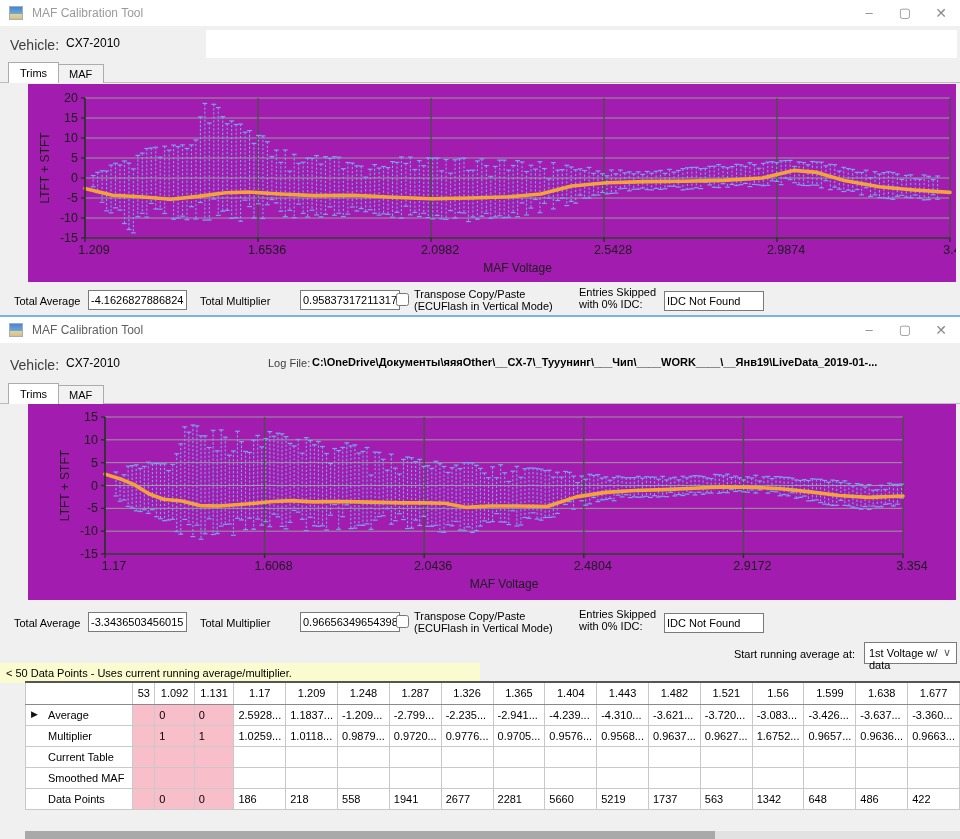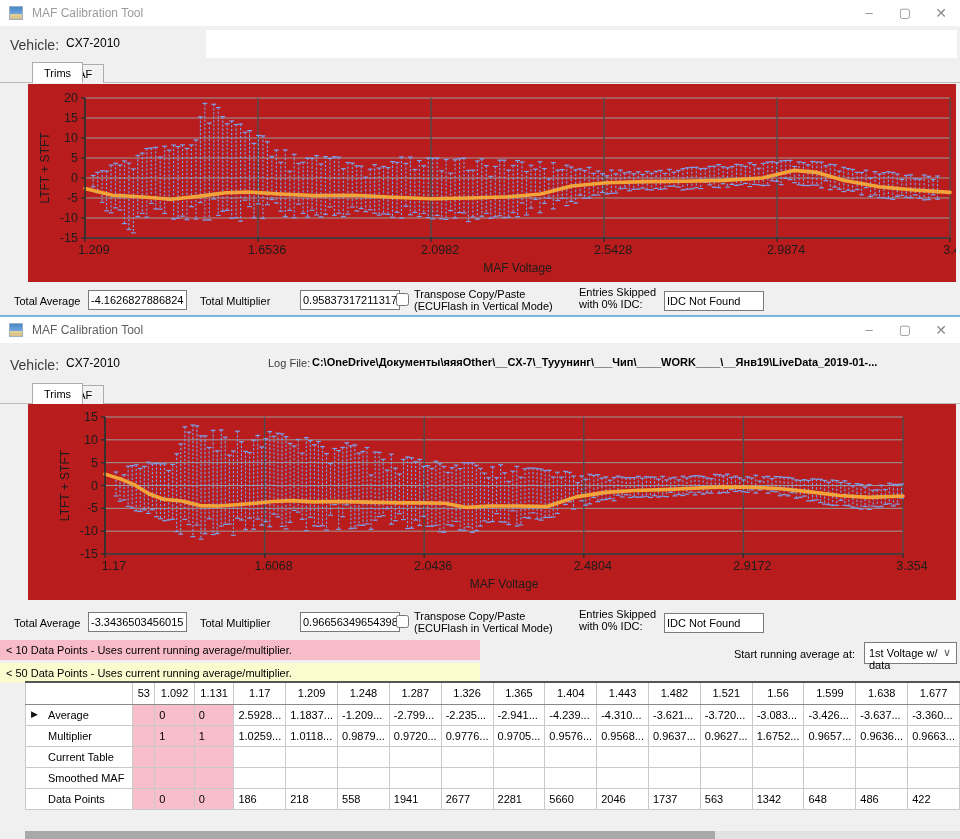--- a/index.html
+++ b/index.html
@@ -22,23 +22,23 @@
   .vehicle-label { position:absolute; left:10px; font-size:14px; color:#3c3c3c; }
   .vehicle-value { position:absolute; left:66px; font-size:12px; font-weight:normal; color:#000; }
   .logfile-label { position:absolute; left:268px; font-size:11px; color:#3c3c3c; }
   .logfile-value { position:absolute; left:312px; font-size:11px; font-weight:bold; color:#000; width:646px; white-space:nowrap; overflow:hidden; }
   .logfile-box { position:absolute; left:206px; top:30px; width:751px; height:28px; background:#ffffff; }
 
   .tabstrip { position:absolute; left:0; width:960px; height:21px; border-bottom:1px solid #bcbcbc; }
   .tab { position:absolute; top:2px; height:19px; padding:3px 11px 0 11px; font-size:11px;
          background:#f2f2f2; border:1px solid #acacac; border-bottom:none; }
   .tab.active { top:0; height:21px; background:#ffffff; z-index:2; padding-top:4px; }
-  .tab-1 { left:8px;margin-left:24px; } .tab-2 { left:57px; }
+  .tab-1 { left:8px; } .tab-2 { left:57px; }
 
-  .chart-box { position:absolute; left:28px; width:928px; background:#b91c1c; }
+  .chart-box { position:absolute; left:28px; width:928px; background:#a21caf; }
   #chartbox1 { top:84px; height:198px; }
   #chartbox2 { top:402px; height:196px; }
 
   .ctrl-row { position:absolute; left:0; width:888px; height:30px; }
   #ctrl1 { top:286px; } #ctrl2 { top:606px; }
   .lbl-tavg { position:absolute; left:14px; top:9px; }
   .tavg-box { position:absolute; left:88px; top:4px; width:99px; height:20px; }
   .lbl-tmul { position:absolute; left:200px; top:9px; }
   .tmul-box { position:absolute; left:300px; top:4px; width:100px; height:20px; }
   .fieldbox { border:1px solid #7a7a7a; background:#fff; font-family:inherit; font-size:11px; padding:0 2px; white-space:nowrap; overflow:hidden; }
@@ -1382,21 +1382,20 @@
     <span class="lbl-trans">
       <span>Transpose Copy/Paste</span><br>
       <span>(ECUFlash in Vertical Mode)</span>
     </span>
     <span class="lbl-skip">
       <span>Entries Skipped</span><br>
       <span>with 0% IDC:</span>
     </span>
     <div class="fieldbox idc-box">IDC Not Found</div>
   </div>
-  <div class="legend" id="legend-pink" style="top:323px">&lt; 10 Data Points - Uses current running average/multiplier.</div>
   <div class="legend" id="legend-yellow" style="top:346px">&lt; 50 Data Points - Uses current running average/multiplier.</div>
   <span class="start-label" style="top:331px">Start running average at:</span>
   <div class="dropdown" style="top:325px">
     <span class="dd-text">1st Voltage w/ data</span>
     <span class="dd-chevron">∨</span>
   </div>
   <div class="gridwrap" style="top:364px">
     <table class="grid" id="calib-table">
         <colgroup>
           <col style="width: 120px;">
@@ -1526,21 +1525,21 @@
             <td class="pink"></td>
             <td class="pink">0</td>
             <td class="pink">0</td>
             <td>186</td>
             <td>218</td>
             <td>558</td>
             <td>1941</td>
             <td>2677</td>
             <td>2281</td>
             <td>5660</td>
-            <td>2046</td>
+            <td>5219</td>
             <td>1737</td>
             <td>563</td>
             <td>1342</td>
             <td>648</td>
             <td>486</td>
             <td>422</td>
           </tr>
         </tbody>
       </table>
   </div>

